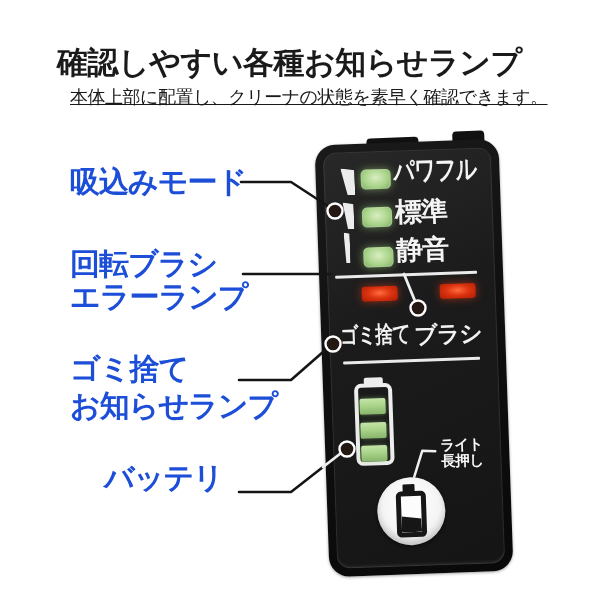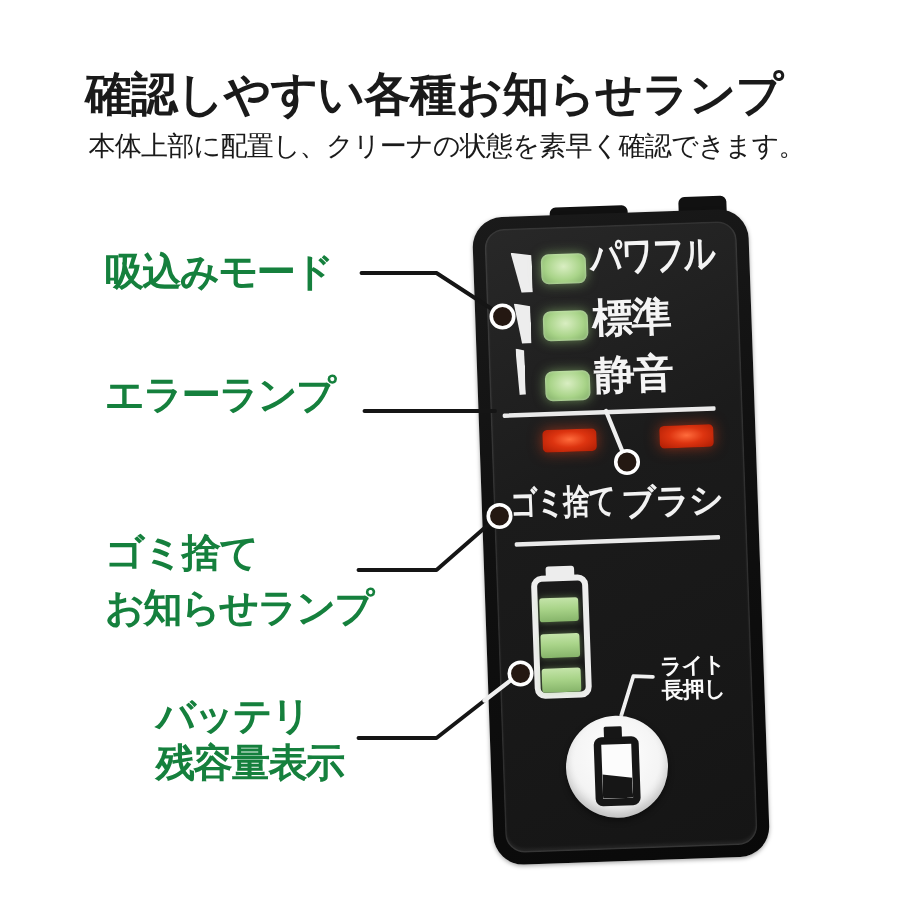--- a/index.html
+++ b/index.html
@@ -5,24 +5,24 @@
   * { margin:0; padding:0; box-sizing:border-box; }
   html,body { width:600px; height:600px; }
   body {
     position:relative; overflow:hidden; background:#ffffff;
     font-family:"Liberation Sans","DejaVu Sans",sans-serif; color:#1a1a1a;
   }
   .abs { position:absolute; }
 
   
   .title { left:57px; top:42px; font-size:31px; font-weight:700; letter-spacing:-0.5px; white-space:nowrap; }
-  .subtitle { left:59px; top:85px; font-size:18px; font-weight:400; letter-spacing:-0.5px; white-space:nowrap; }
+  .subtitle { left:70px; top:85px; font-size:18px; font-weight:400; letter-spacing:-0.5px; white-space:nowrap;text-decoration:underline; }
 
   
-  .callout { font-weight:700; font-size:26px; letter-spacing:-1px; color:#15803d; line-height:33px; }
+  .callout { font-weight:700; font-size:30px; letter-spacing:-1px; color:#1d4ed8; line-height:33px; }
   .callout span { display:block; white-space:nowrap; }
   .co1 { left:70px; top:165px; }
   .co2 { left:70px; top:247px; }
   .co3 { left:70px; top:350px; line-height:37px; }
   .co4 { left:70px; top:462px; line-height:31px;margin-left:34px; }
 
   
   .panel { left:322px; top:142px; width:184px; height:432px; transform:rotate(-2deg); transform-origin:50% 50%; }
   .bezel { position:absolute; inset:0; border-radius:20px;
     background:linear-gradient(160deg,#1a1a1a 0%,#101010 45%,#090909 100%);
@@ -92,29 +92,29 @@
 
 <div>
 
   <div class="abs title">確認しやすい各種お知らせランプ</div>
   <div class="abs subtitle">本体上部に配置し、クリーナの状態を素早く確認できます。</div>
 
   <div class="abs callout co1">
     <span>吸込みモード</span>
   </div>
   <div class="abs callout co2">
+    <span>回転ブラシ</span>
     <span>エラーランプ</span>
   </div>
   <div class="abs callout co3">
     <span>ゴミ捨て</span>
     <span>お知らせランプ</span>
   </div>
   <div class="abs callout co4">
     <span>バッテリ</span>
-    <span>残容量表示</span>
   </div>
 
   <div class="abs panel">
     <div class="tab tab1"></div>
     <div class="tab tab2"></div>
     <div class="bezel"></div>
     <div class="face"></div>
 
     <div>
       <div class="wedge w1"></div>

